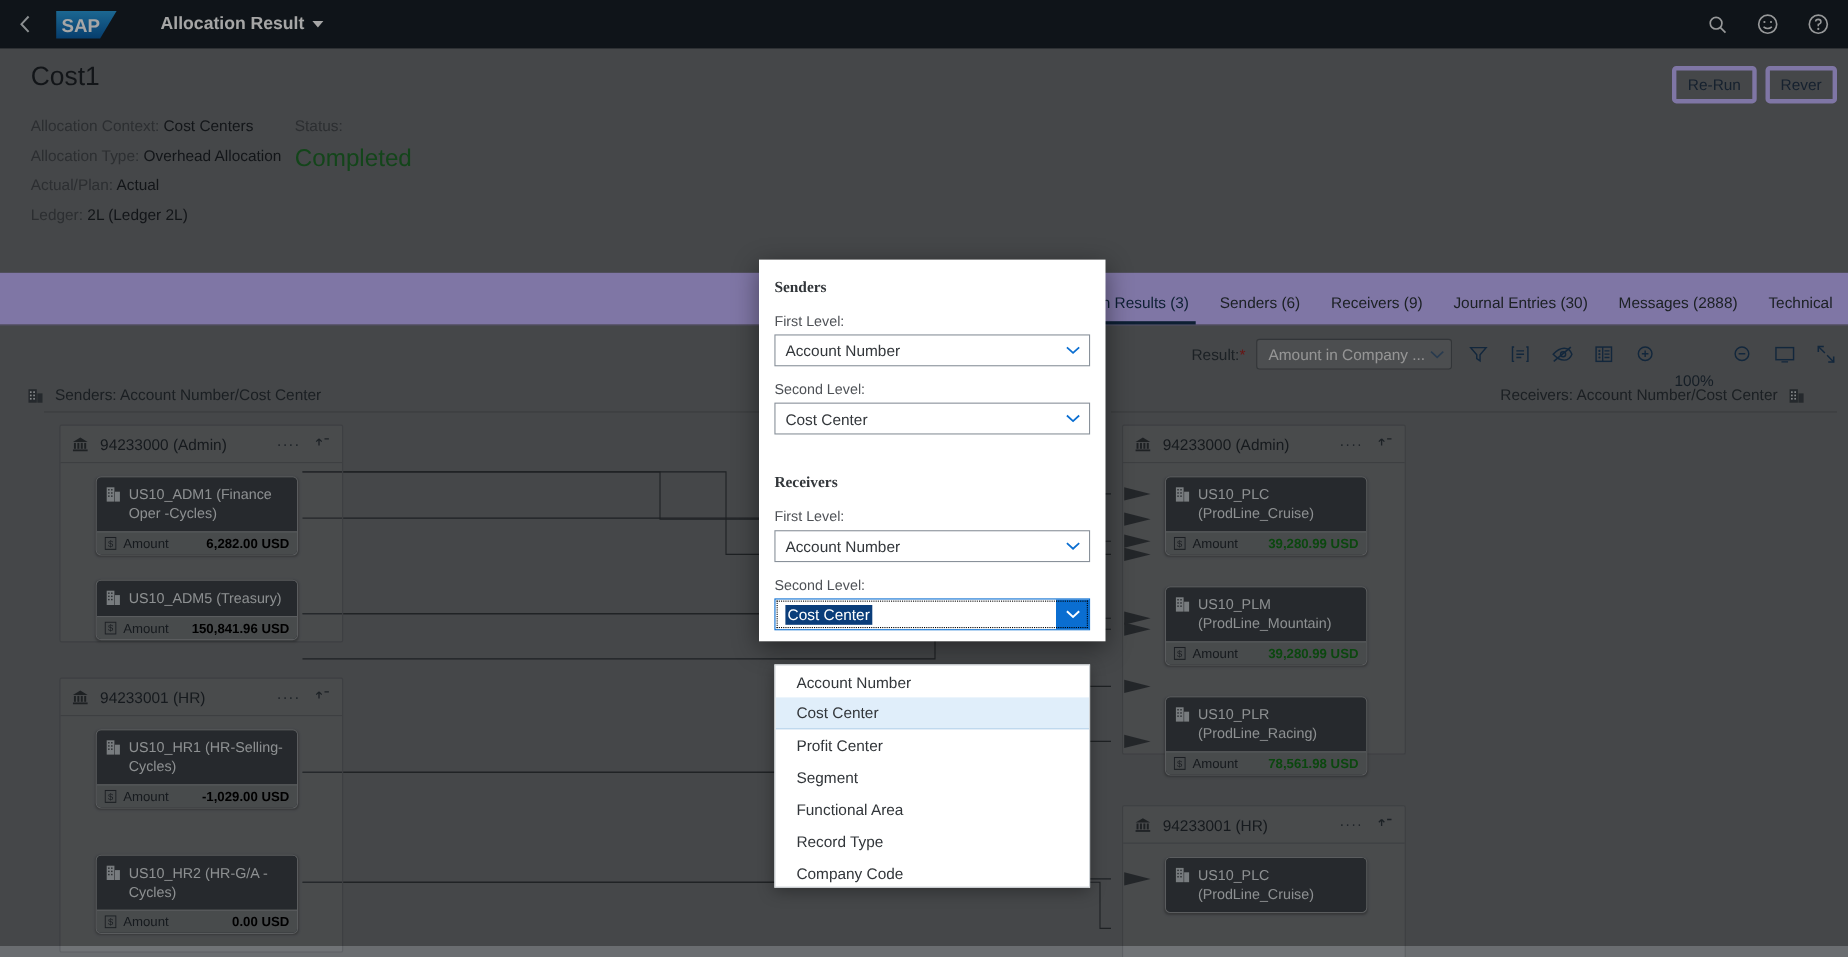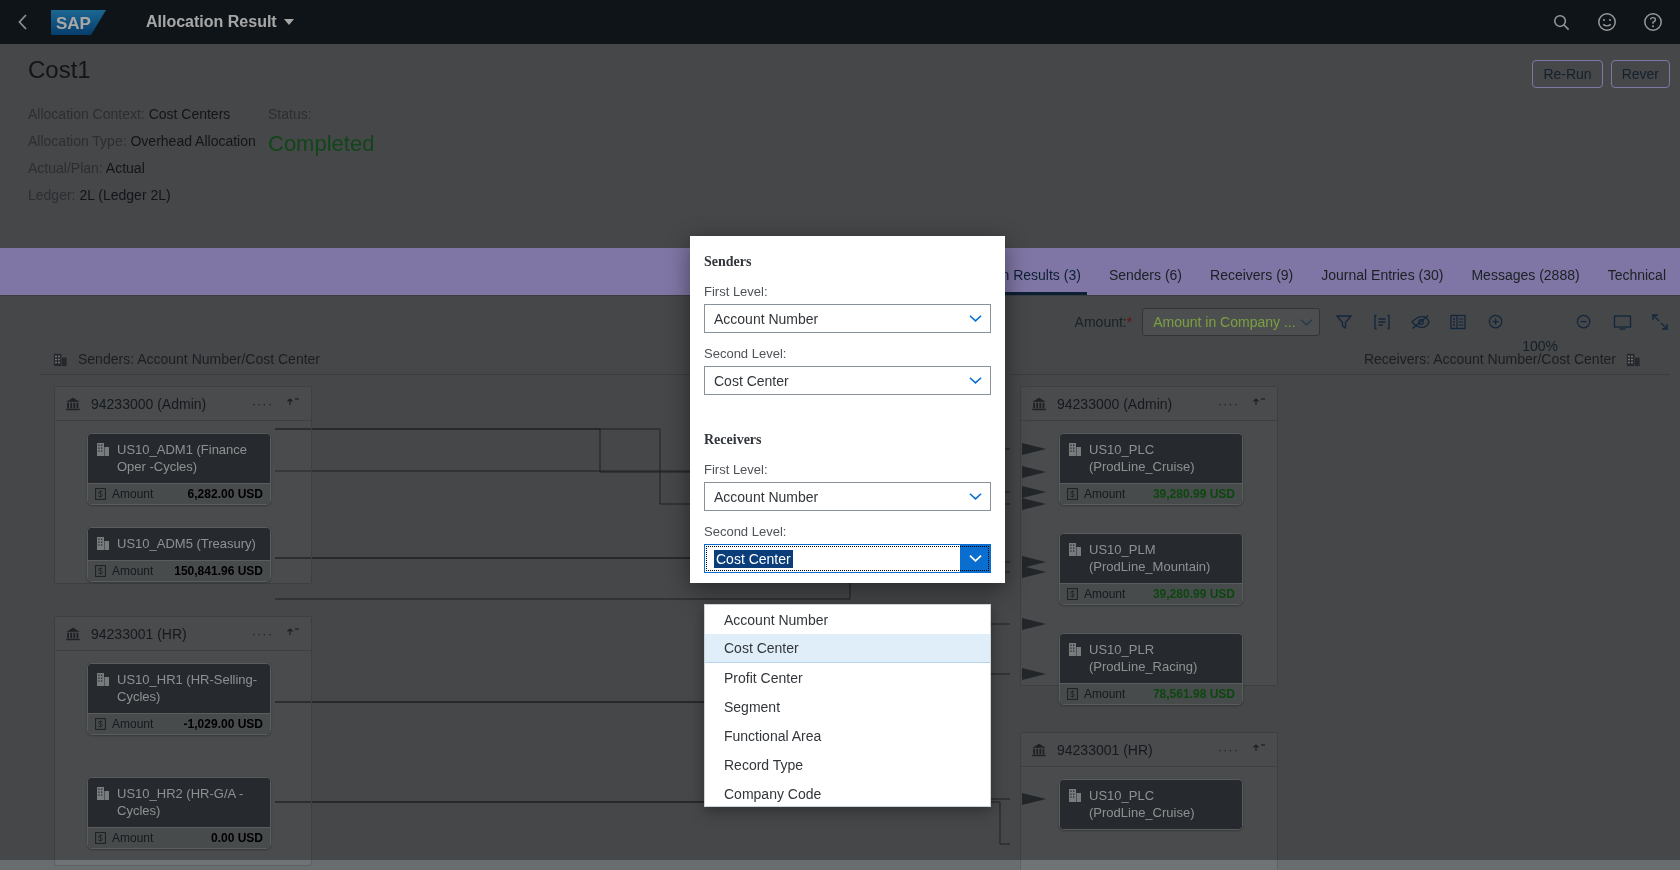--- a/index.html
+++ b/index.html
@@ -61,21 +61,21 @@
   }
   .obj-title {
     position: absolute; left: 28px; top: 12px;
     font-size: 24px; color: #1d2126; font-weight: normal;
   }
   .header-actions {
     position: absolute; right: 10px; top: 16px;
     display: flex; gap: 8px;
   }
   .btn-ghost {
-    border: 1px solid #c4b5fd; background: transparent;
+    border: 4px solid #c4b5fd; background: transparent;
     color: #223348; font-size: 14px;
     padding: 5px 10px; border-radius: 4px; cursor: pointer;
     font-family: "Liberation Sans", sans-serif;
     white-space: nowrap;
   }
   .facets {
     position: absolute; left: 28px; top: 62px;
     display: flex; gap: 0;
   }
   .facet-col { display: flex; flex-direction: column; gap: 11px; }
@@ -120,40 +120,40 @@
   }
   .amount-lbl { font-size: 14px; color: #2b3339; white-space: nowrap; }
   .amount-lbl .req { color: #a02020; }
   .sel-box {
     width: 178px; height: 28px;
     background: rgba(255,255,255,0.08);
     border: 1px solid #4e5256;
     border-radius: 3px;
     display: flex; align-items: center; justify-content: space-between;
     padding: 0 6px 0 10px;
-    font-size: 14px; color: #bef264; cursor: pointer;
+    font-size: 14px; color: #e5e5e5; cursor: pointer;
   }
   .tb-icon {
     width: 28px; height: 28px;
     display: flex; align-items: center; justify-content: center;
     cursor: pointer; color: #1d3c5c;
   }
   .zoom-pct { font-size: 14px; color: #23303c; padding: 0 2px; margin-top: 48px; }
 
   
   .flow {
     position: absolute; top: 344px; left: 0; width: 1680px; height: 526px;
     z-index: 4;
   }
   .panel-head {
     position: absolute; top: 0; height: 30px;
     display: flex; align-items: center; gap: 9px;
     font-size: 14px; color: #2a3136;
   }
-  .panel-head.left { left: 52px; }
+  .panel-head.left { left: 24px; }
   .panel-head.right { right: 38px; flex-direction: row-reverse; }
   .sep-line {
     position: absolute; top: 30px; height: 1px; background: #5a5d61;
   }
 
   .group-box {
     position: absolute;
     border: 1px solid #5e6165;
     background: rgba(255,255,255,0.045);
     border-radius: 2px;
@@ -345,21 +345,21 @@
     <div class="tab sel">Allocation Results (3)</div>
     <div class="tab">Senders (6)</div>
     <div class="tab">Receivers (9)</div>
     <div class="tab">Journal Entries (30)</div>
     <div class="tab">Messages (2888)</div>
     <div class="tab">Technical</div>
   </div>
 
   <div class="content-toolbar">
     <div class="amount-lbl">
-      <span>Amount:</span><span class="req">*</span>
+      <span>Result:</span><span class="req">*</span>
     </div>
     <div class="sel-box">
       <span>Amount in Company ...</span>
       <svg width="13" height="9" viewBox="0 0 14 9" fill="none">
         <path d="M1 1.5 L7 7 L13 1.5" stroke="#3e5a78" stroke-width="1.6"></path>
       </svg>
     </div>
 
     <div class="tb-icon">
       <svg width="18" height="18" viewBox="0 0 18 18" fill="none">

